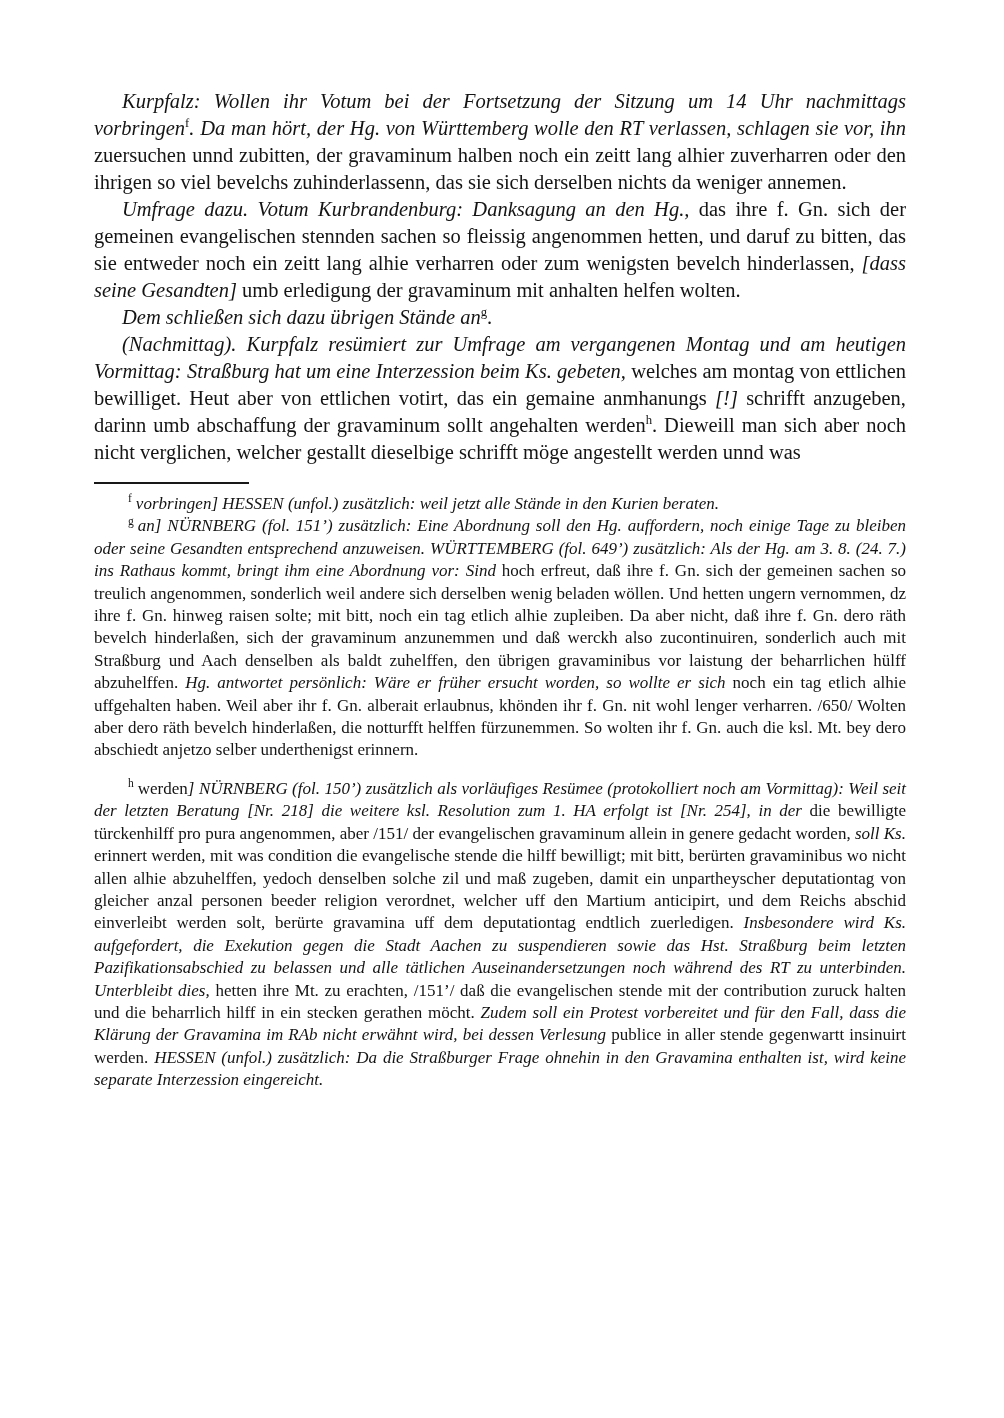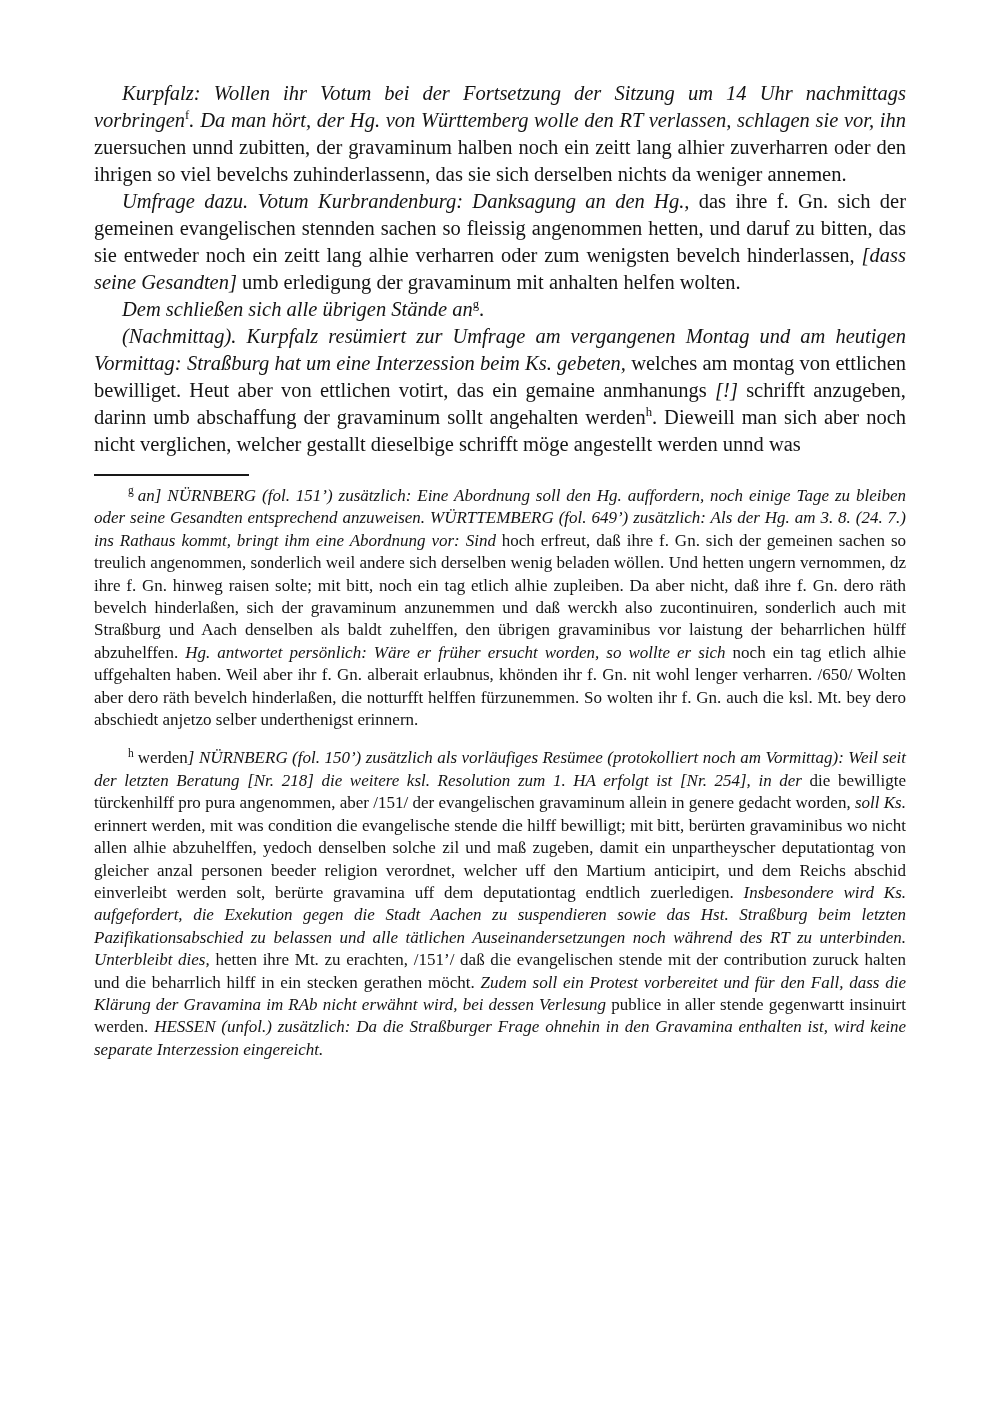--- a/index.html
+++ b/index.html
@@ -20,21 +20,21 @@
   .running-head{position:relative;height:34px;}
   .rh-center{
     position:absolute;left:0;top:4px;width:754px;
     text-align:center;
     font-size:20px;letter-spacing:0.2px;
   }
   .rh-page{
     position:absolute;left:699px;top:0;
     font-size:26px;
   }
-  .body-text{margin-top:6px;}
+  .body-text{margin-top:14px;}
   .body-text p{
     margin:0;
     font-size:20.5px;
     line-height:27px;
     text-align:justify;
     text-indent:28px;
     hyphens:auto;-webkit-hyphens:auto;
   }
   .sg-italic{font-style:italic;}
   .sg-roman{font-style:normal;}
@@ -58,24 +58,25 @@
 </style>
 </head>
 <body>
 
 <div class="page">
   <div class="content">
 
     <main class="body-text">
         <p><span class="sg-italic">Kurpfalz: Wollen ihr Votum bei der Fortsetzung der Sitzung um 14 Uhr nachmittags vorbringen</span><sup class="sg-sup">f</sup><span class="sg-italic">. Da man hört, der Hg. von Württemberg wolle den RT verlassen, schlagen sie vor, ihn </span><span class="sg-roman">zuersuchen unnd zubitten, der gravaminum halben noch ein zeitt lang alhier zuverharren oder den ihrigen so viel bevelchs zuhinderlassenn, das sie sich derselben nichts da weniger annemen.</span></p>
         <p><span class="sg-italic">Umfrage dazu. Votum Kurbrandenburg: Danksagung an den Hg.,</span><span class="sg-roman"> das ihre f. Gn. sich der gemeinen evangelischen stennden sachen so fleissig angenommen hetten, und daruf zu bitten, das sie entweder noch ein zeitt lang alhie verharren oder zum wenigsten bevelch hinderlassen, </span><span class="sg-italic">[dass seine Gesandten]</span><span class="sg-roman"> umb erledigung der gravaminum mit anhalten helfen wolten.</span></p>
-        <p><span class="sg-italic">Dem schließen sich alle übrigen Stände an</span><sup class="sg-sup">g</sup><span class="sg-roman">.</span></p>
+        <p><span class="sg-italic">Dem schließen sich dazu übrigen Stände an</span><sup class="sg-sup">g</sup><span class="sg-roman">.</span></p>
         <p><span class="sg-italic">(Nachmittag). Kurpfalz resümiert zur Umfrage am vergangenen Montag und am heutigen Vormittag: Straßburg hat um eine Interzession beim Ks. gebeten, </span><span class="sg-roman">welches am montag von ettlichen bewilliget. Heut aber von ettlichen votirt, das ein gemaine anmhanungs </span><span class="sg-italic">[!]</span><span class="sg-roman"> schrifft anzugeben, darinn umb abschaffung der gravaminum sollt angehalten werden</span><sup class="sg-sup">h</sup><span class="sg-roman">. Dieweill man sich aber noch nicht verglichen, welcher gestallt dieselbige schrifft möge angestellt werden unnd was</span></p>
       </main>
 
     <div class="fn-sep"></div>
 
     <section class="footnotes">
+        <p class="fn-f"><sup class="fn-marker">f</sup><span class="sg-italic">vorbringen] HESSEN (unfol.) zusätzlich: weil jetzt alle Stände in den Kurien beraten.</span></p>
         <p class="fn-g"><sup class="fn-marker">g</sup><span class="sg-italic">an] NÜRNBERG (fol. 151’) zusätzlich: Eine Abordnung soll den Hg. auffordern, noch einige Tage zu bleiben oder seine Gesandten entsprechend anzuweisen. WÜRTTEMBERG (fol. 649’) zusätzlich: Als der Hg. am 3. 8. (24. 7.) ins Rathaus kommt, bringt ihm eine Abordnung vor: Sind </span><span class="sg-roman">hoch erfreut, daß ihre f. Gn. sich der gemeinen sachen so treulich angenommen, sonderlich weil andere sich derselben wenig beladen wöllen. Und hetten ungern vernommen, dz ihre f. Gn. hinweg raisen solte; mit bitt, noch ein tag etlich alhie zupleiben. Da aber nicht, daß ihre f. Gn. dero räth bevelch hinderlaßen, sich der gravaminum anzunemmen und daß werckh also zucontinuiren, sonderlich auch mit Straßburg und Aach denselben als baldt zuhelffen, den übrigen gravaminibus vor laistung der beharrlichen hülff abzuhelffen. </span><span class="sg-italic">Hg. antwortet persönlich: Wäre er früher ersucht worden, so wollte er sich </span><span class="sg-roman">noch ein tag etlich alhie uffgehalten haben. Weil aber ihr f. Gn. alberait erlaubnus, khönden ihr f. Gn. nit wohl lenger verharren. /650/ Wolten aber dero räth bevelch hinderlaßen, die notturfft helffen fürzunemmen. So wolten ihr f. Gn. auch die ksl. Mt. bey dero abschiedt anjetzo selber underthenigst erinnern.</span></p>
         <p class="fn-h"><sup class="fn-marker">h</sup><span class="sg-roman">werden</span><span class="sg-italic">] NÜRNBERG (fol. 150’) zusätzlich als vorläufiges Resümee (protokolliert noch am Vormittag): Weil seit der letzten Beratung [Nr. 218] die weitere ksl. Resolution zum 1. HA erfolgt ist [Nr. 254], in der </span><span class="sg-roman">die bewilligte türckenhilff pro pura angenommen, aber /151/ der evangelischen gravaminum allein in genere gedacht worden, </span><span class="sg-italic">soll Ks. </span><span class="sg-roman">erinnert werden, mit was condition die evangelische stende die hilff bewilligt; mit bitt, berürten gravaminibus wo nicht allen alhie abzuhelffen, yedoch denselben solche zil und maß zugeben, damit ein unpartheyscher deputationtag von gleicher anzal personen beeder religion verordnet, welcher uff den Martium anticipirt, und dem Reichs abschid einverleibt werden solt, berürte gravamina uff dem deputationtag endtlich zuerledigen. </span><span class="sg-italic">Insbesondere wird Ks. aufgefordert, die Exekution gegen die Stadt Aachen zu suspendieren sowie das Hst. Straßburg beim letzten Pazifikationsabschied zu belassen und alle tätlichen Auseinandersetzungen noch während des RT zu unterbinden. Unterbleibt dies, </span><span class="sg-roman">hetten ihre Mt. zu erachten, /151’/ daß die evangelischen stende mit der contribution zuruck halten und die beharrlich hilff in ein stecken gerathen möcht. </span><span class="sg-italic">Zudem soll ein Protest vorbereitet und für den Fall, dass die Klärung der Gravamina im RAb nicht erwähnt wird, bei dessen Verlesung </span><span class="sg-roman">publice in aller stende gegenwartt insinuirt werden. </span><span class="sg-italic">HESSEN (unfol.) zusätzlich: Da die Straßburger Frage ohnehin in den Gravamina enthalten ist, wird keine separate Interzession eingereicht.</span></p>
       </section>
   </div>
 </div>
 
 </body></html>

